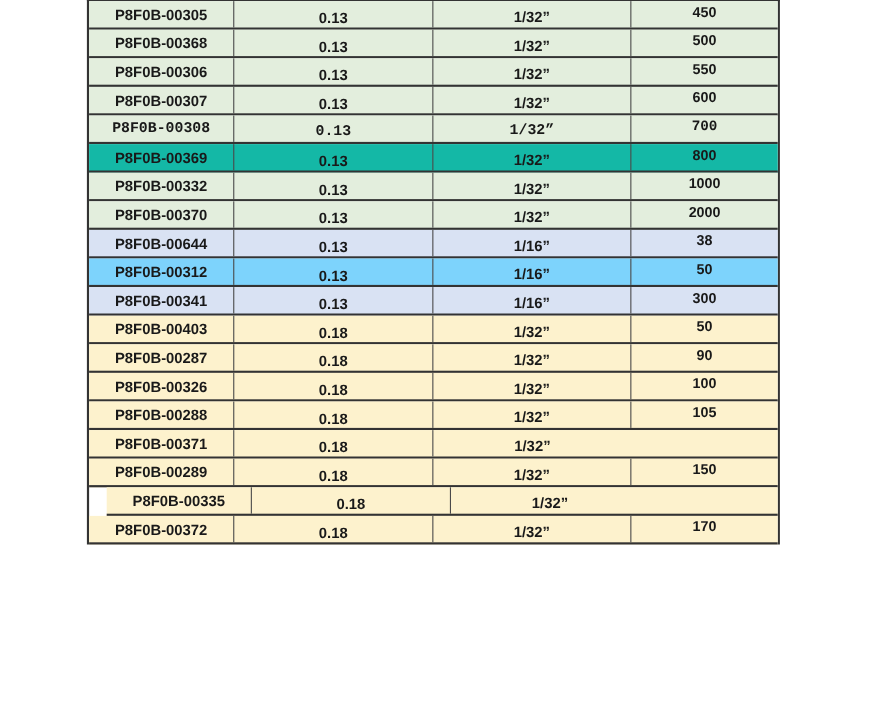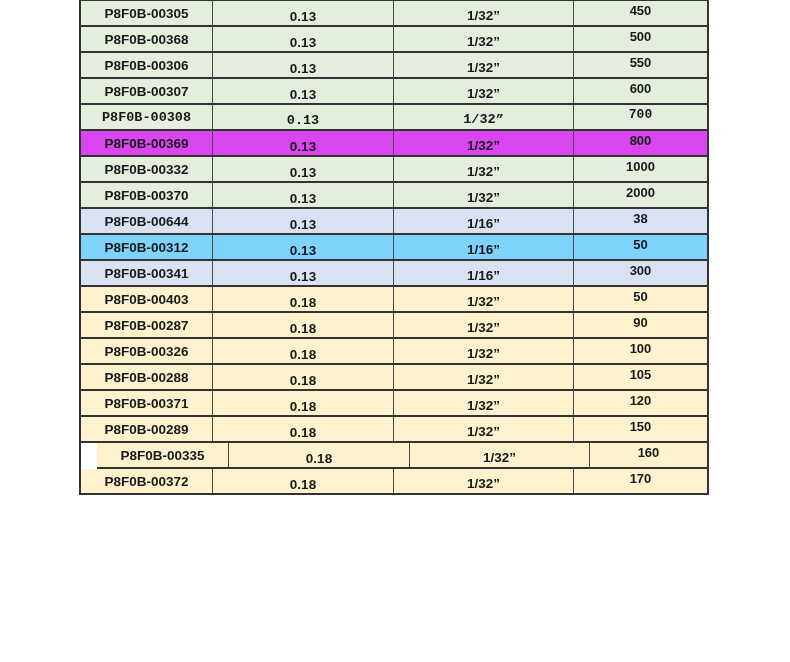--- a/index.html
+++ b/index.html
@@ -126,21 +126,21 @@
         <span class="txt">0.13</span>
       </div>
     <div class="cell c3">
         <span class="txt">1/32”</span>
       </div>
     <div class="cell c4">
         <span class="txt">700</span>
       </div>
   </div>
 
-  <div class="row" style="background: #d946ef;">
+  <div class="row" style="background: #14b8a6;">
     <div class="cell c1">
         <span class="txt">P8F0B-00369</span>
       </div>
     <div class="cell c2">
         <span class="txt">0.13</span>
       </div>
     <div class="cell c3">
         <span class="txt">1/32”</span>
       </div>
     <div class="cell c4">
@@ -286,23 +286,20 @@
   <div class="row" style="background: rgb(253, 242, 205); text-align: center;">
     <div class="cell c1">
         <span class="txt">P8F0B-00371</span>
       </div>
     <div class="cell c2">
         <span class="txt">0.18</span>
       </div>
     <div class="cell c3">
         <span class="txt">1/32”</span>
       </div>
-    <div class="cell c4">
-        <span class="txt">120</span>
-      </div>
   </div>
 
   <div class="row" style="background: rgb(253, 242, 205);">
     <div class="cell c1">
         <span class="txt">P8F0B-00289</span>
       </div>
     <div class="cell c2">
         <span class="txt">0.18</span>
       </div>
     <div class="cell c3">
@@ -316,23 +313,20 @@
   <div class="row" style="background: rgb(253, 242, 205); margin-left: 16px;">
     <div class="cell c1">
         <span class="txt">P8F0B-00335</span>
       </div>
     <div class="cell c2">
         <span class="txt">0.18</span>
       </div>
     <div class="cell c3">
         <span class="txt">1/32”</span>
       </div>
-    <div class="cell c4">
-        <span class="txt">160</span>
-      </div>
   </div>
 
   <div class="row" style="background: rgb(253, 242, 205);">
     <div class="cell c1">
         <span class="txt">P8F0B-00372</span>
       </div>
     <div class="cell c2">
         <span class="txt">0.18</span>
       </div>
     <div class="cell c3">

